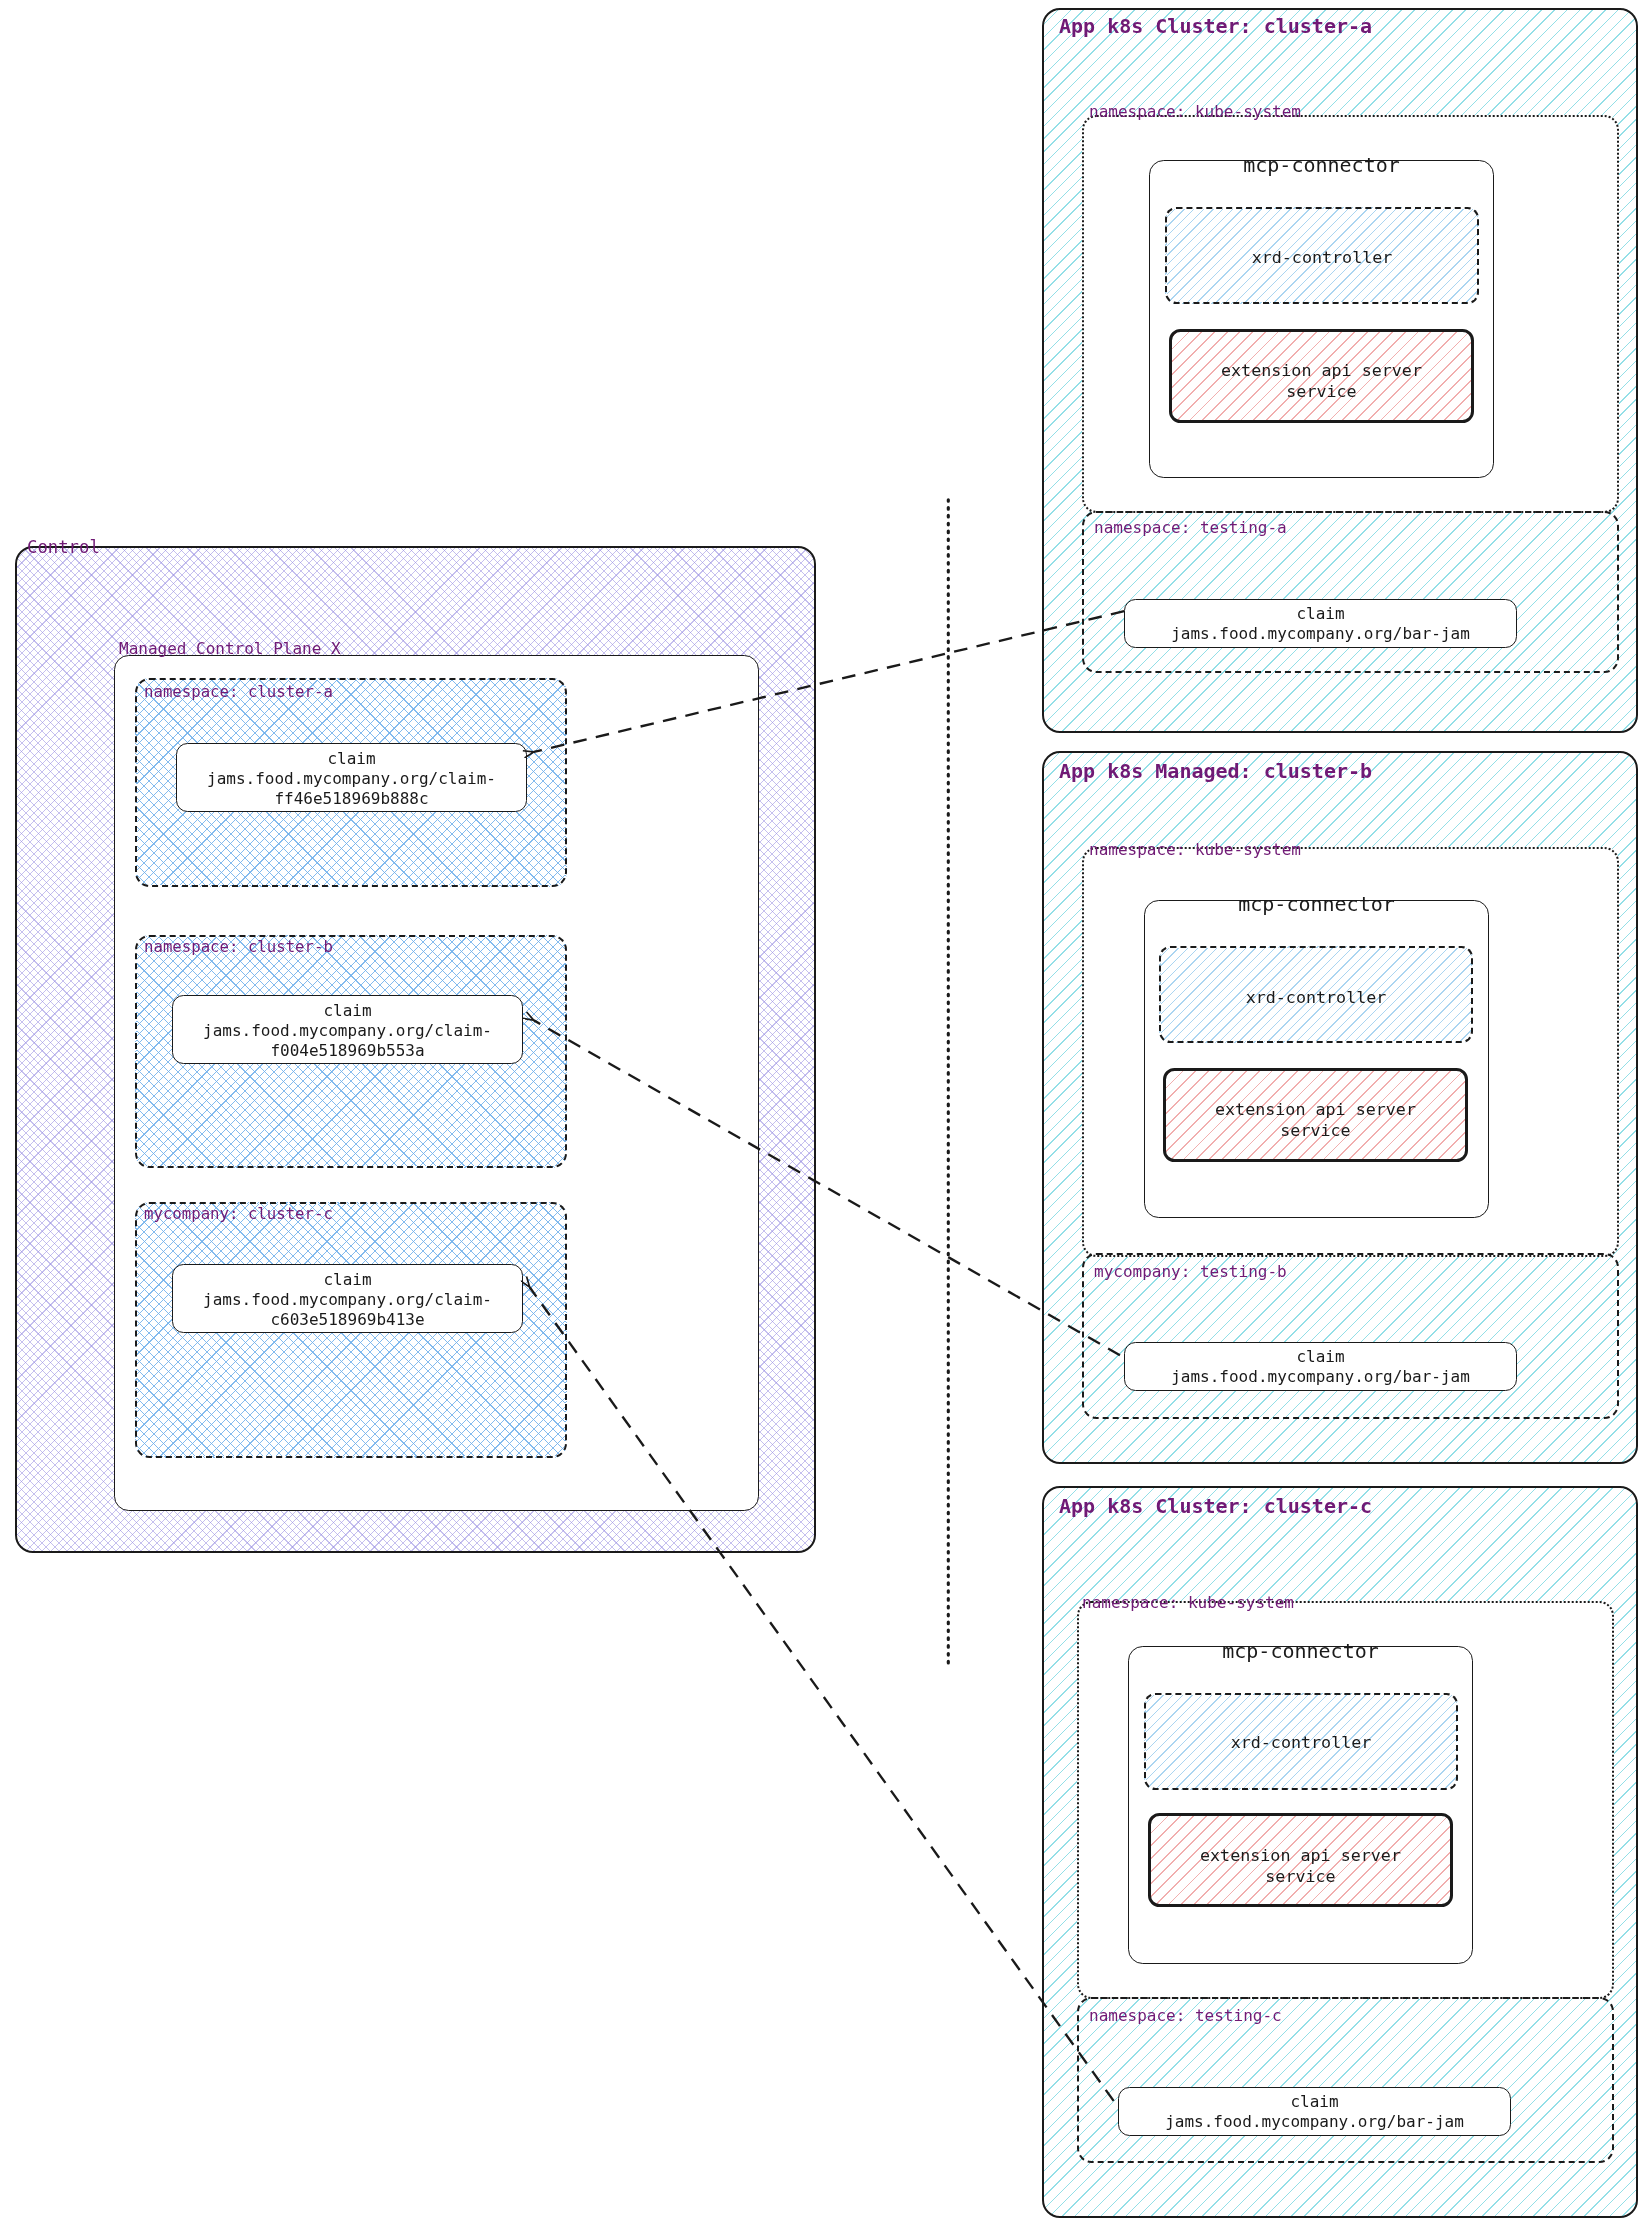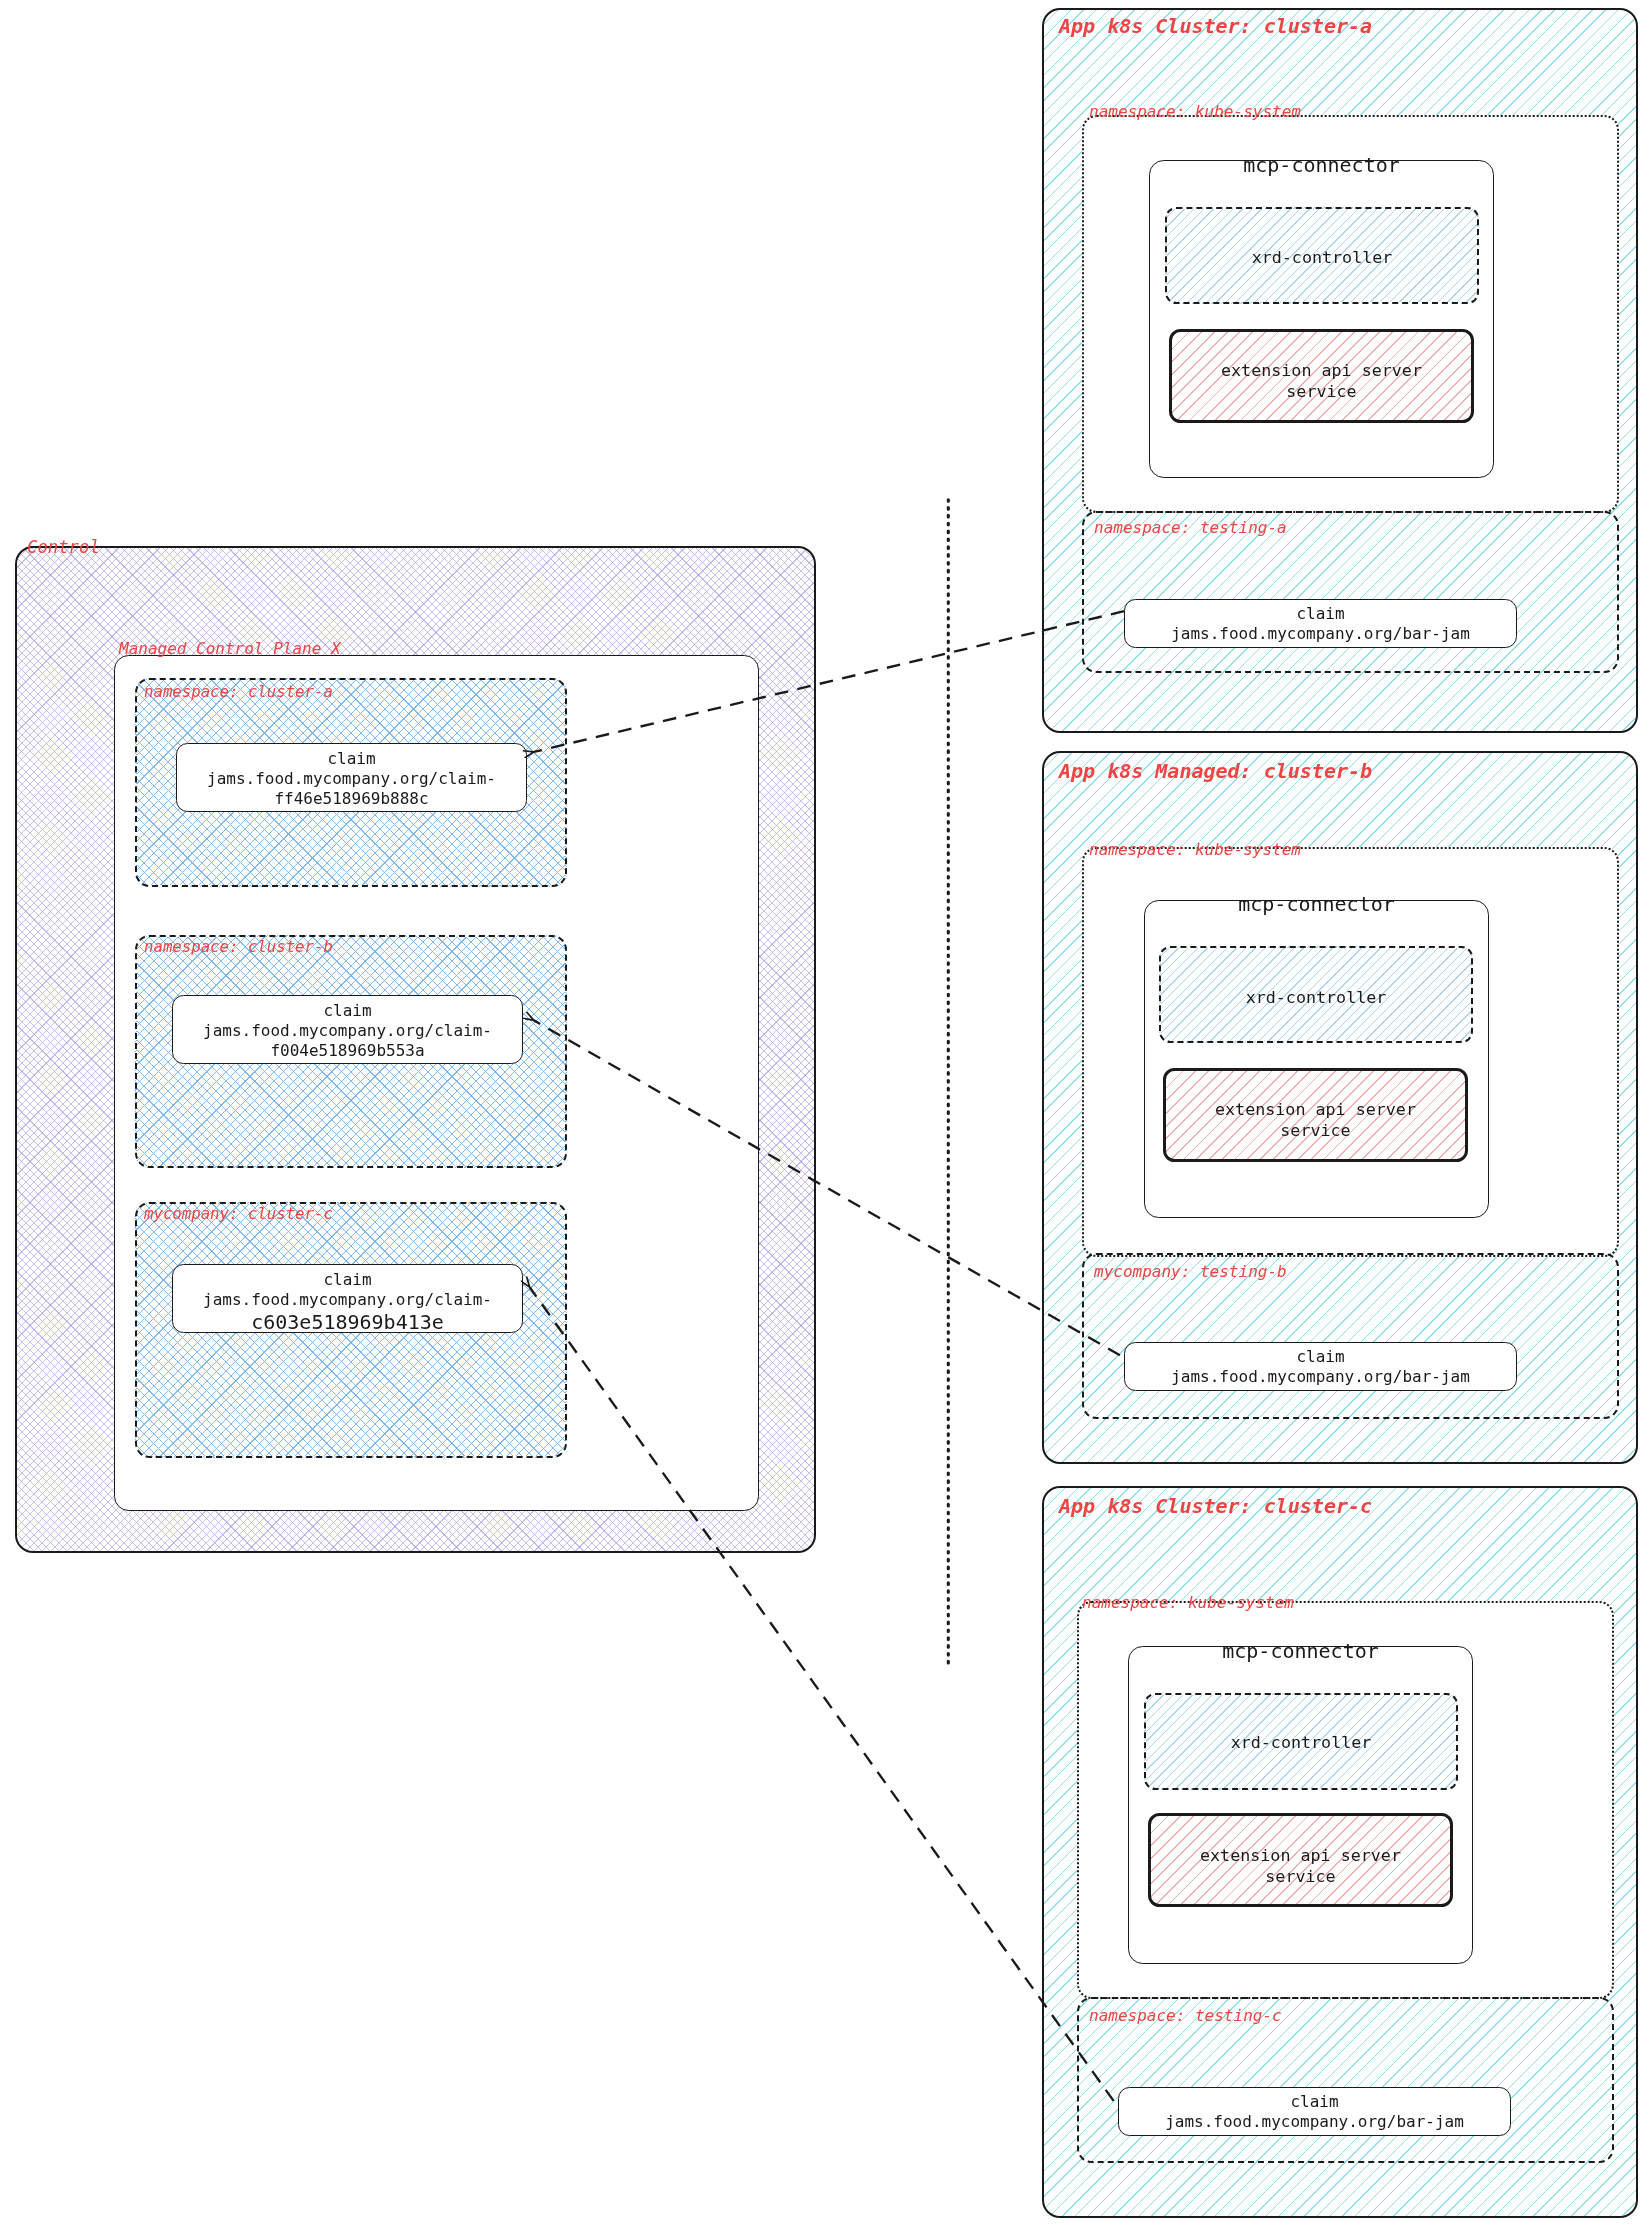--- a/index.html
+++ b/index.html
@@ -19,22 +19,21 @@
   }
 
   
   .box {
     position: absolute;
     box-sizing: border-box;
   }
   .lbl-tl {
     position: absolute;
     white-space: nowrap;
-    color: #ef4444;
-    font-style: italic;
+    color: #701a75;
   }
   .lbl-center {
     position: absolute;
     left: 0;
     right: 0;
     text-align: center;
     white-space: pre;
     color: #1a1a1a;
   }
 
@@ -113,21 +112,21 @@
     <div class="lbl-center" style="top:5.2px; font-size:16px;">claim</div>
     <div class="lbl-center" style="top:25px; font-size:16px;">jams.food.mycompany.org/claim-</div>
     <div class="lbl-center" style="top:45px; font-size:16px;">f004e518969b553a</div>
   </div>
 
   <div class="box hatch-blue-cross bd-dashed r-md" style="left:135px; top:1202px; width:432px; height:256px;"></div>
   <div class="lbl-tl" style="left:144px; top:1204px; font-size:15.7px;">mycompany: cluster-c</div>
   <div class="box fill-white bd-solid r-sm" style="left:172px; top:1249px; width:351px; height:69px;">
     <div class="lbl-center" style="top:5.2px; font-size:16px;">claim</div>
     <div class="lbl-center" style="top:25px; font-size:16px;">jams.food.mycompany.org/claim-</div>
-    <div class="lbl-center" style="top:45px; font-size:20px;">c603e518969b413e</div>
+    <div class="lbl-center" style="top:45px; font-size:16px;">c603e518969b413e</div>
   </div>
 
   <div class="box hatch-cyan-diag bd-solid2 r-lg" style="left:1042px; top:8.4px; width:596px; height:725px;"></div>
   <div class="lbl-tl" style="left:1059px; top:14px; font-size:20px; font-weight:bold;">App k8s Cluster: cluster-a</div>
 
   <div class="box fill-white bd-dotted r-md" style="left:1082px; top:100px; width:537px; height:398px;"></div>
   <div class="lbl-tl" style="left:1089px; top:102px; font-size:16px;">namespace: kube-system</div>
 
   <div class="box fill-white bd-solid r-md" style="left:1149px; top:145px; width:345px; height:318px;"></div>
   <div class="lbl-center" style="left:1149px; width:345px; top:153px; font-size:20px;">mcp-connector</div>

